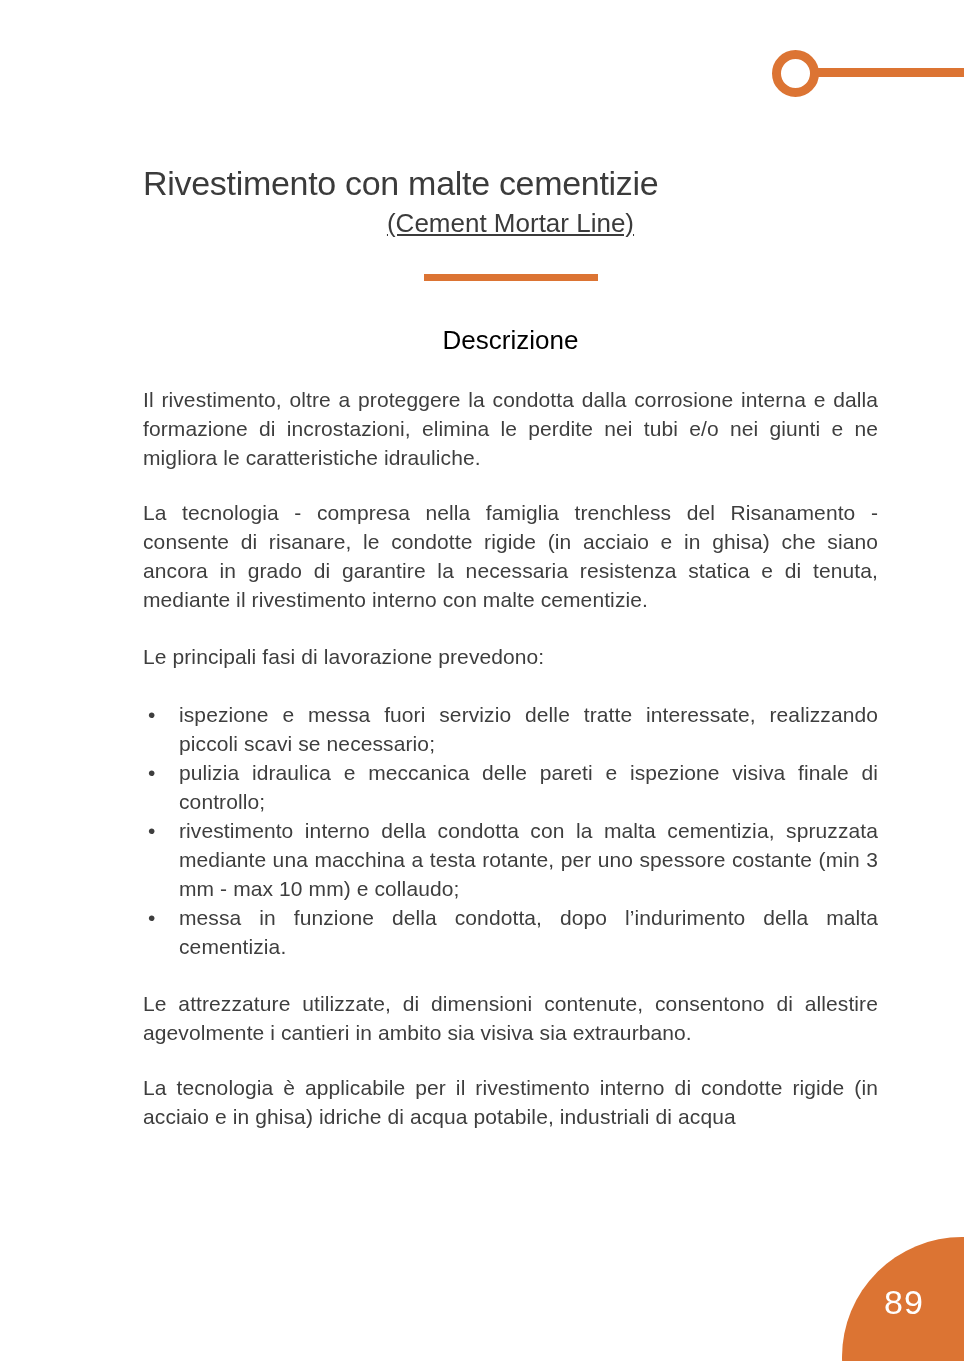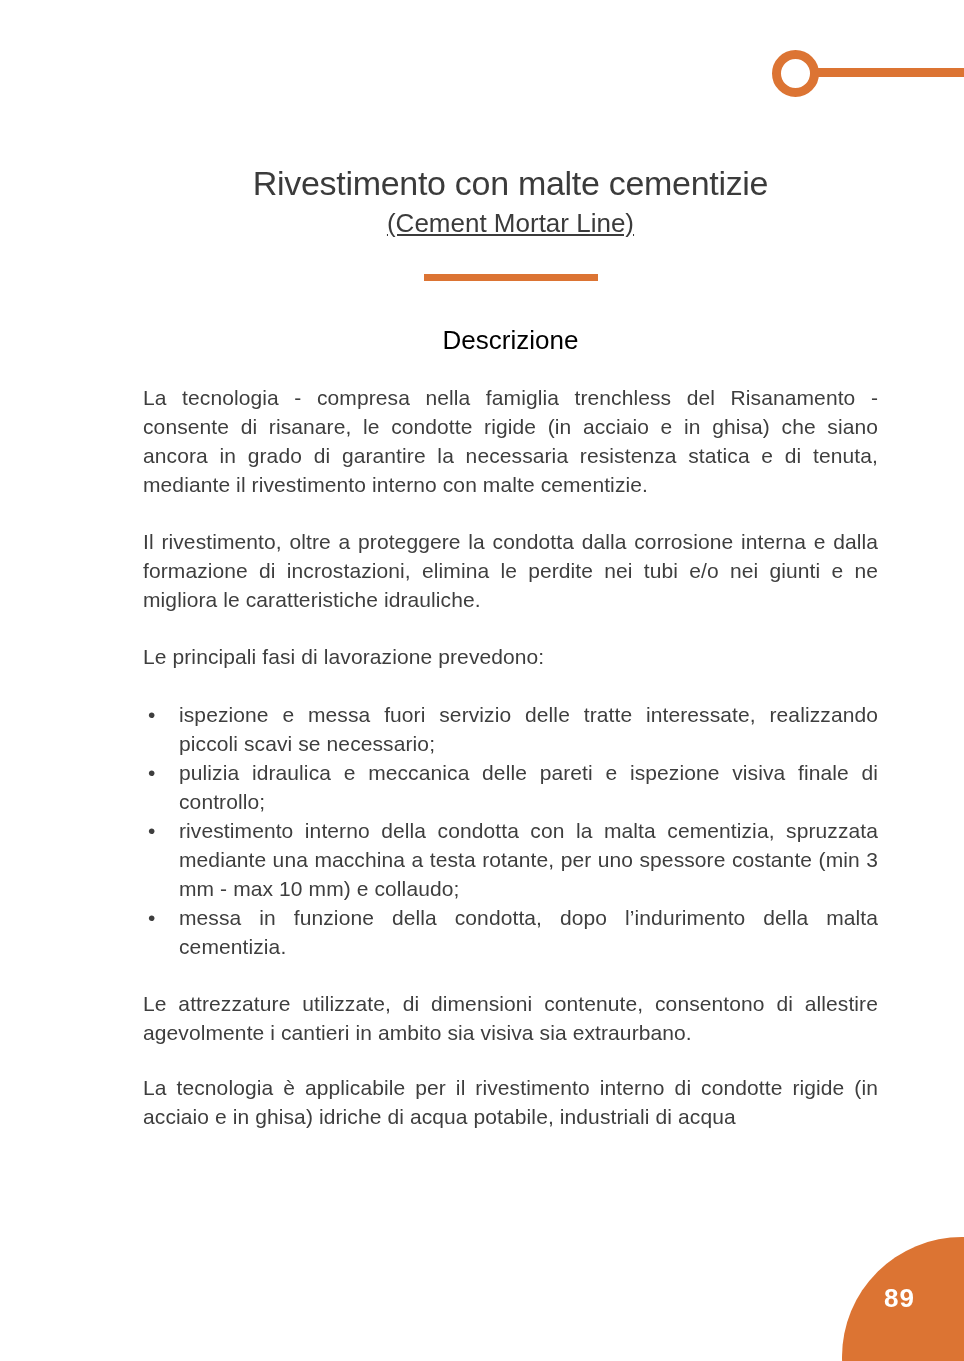--- a/index.html
+++ b/index.html
@@ -36,21 +36,20 @@
     left: 143px; top: 0;
     width: 735px;
   }
 
   .title {
     margin: 162px 0 0 0;
     font-size: 34px;
     line-height: 42px;
     font-weight: 400;
     letter-spacing: -0.3px;
-    text-align: center;
     color: #3b3b3b;
   }
   .subtitle {
     margin: 2px 0 0 0;
     font-size: 26px;
     line-height: 34px;
     font-weight: 400;
     text-align: center;
     color: #3b3b3b;
     text-decoration: underline;
@@ -106,44 +105,44 @@
     position: absolute;
     left: 842px; top: 1237px;
     width: 240px; height: 240px;
     border-radius: 50%;
     background: var(--accent, #DC7433);
   }
   .page-number {
     position: absolute;
     left: 42px; top: 46px;
     color: #ffffff;
-    font-size: 26px;
-    font-weight: 700;
+    font-size: 34px;
+    font-weight: 400;
     letter-spacing: 1px;
   }
 </style>
 </head>
 <body>
 
 <div class="page">
 
   <span class="header-ring"></span>
   <span class="header-rule"></span>
 
   <div class="content">
 
     <h1 class="title">Rivestimento con malte cementizie</h1>
     <h2 class="subtitle">(Cement Mortar Line)</h2>
 
     <div class="title-divider"></div>
 
     <h3 class="section-heading">Descrizione</h3>
 
+    <p class="body">Il rivestimento, oltre a proteggere la condotta dalla corrosione interna e dalla formazione di incrostazioni, elimina le perdite nei tubi e/o nei giunti e ne migliora le caratteristiche idrauliche.</p>
     <p class="body first">La tecnologia - compresa nella famiglia trenchless del Risanamento - consente di risanare, le condotte rigide (in acciaio e in ghisa) che siano ancora in grado di garantire la necessaria resistenza statica e di tenuta, mediante il rivestimento interno con malte cementizie.</p>
-    <p class="body">Il rivestimento, oltre a proteggere la condotta dalla corrosione interna e dalla formazione di incrostazioni, elimina le perdite nei tubi e/o nei giunti e ne migliora le caratteristiche idrauliche.</p>
     <p class="body">Le principali fasi di lavorazione prevedono:</p>
 
     <ul class="bullets">
       <li>
         <span class="bullet-glyph">•</span>
         <span>ispezione e messa fuori servizio delle tratte interessate, realizzando piccoli scavi se necessario;</span>
       </li>
       <li>
         <span class="bullet-glyph">•</span>
         <span>pulizia idraulica e meccanica delle pareti e ispezione visiva finale di controllo;</span>

